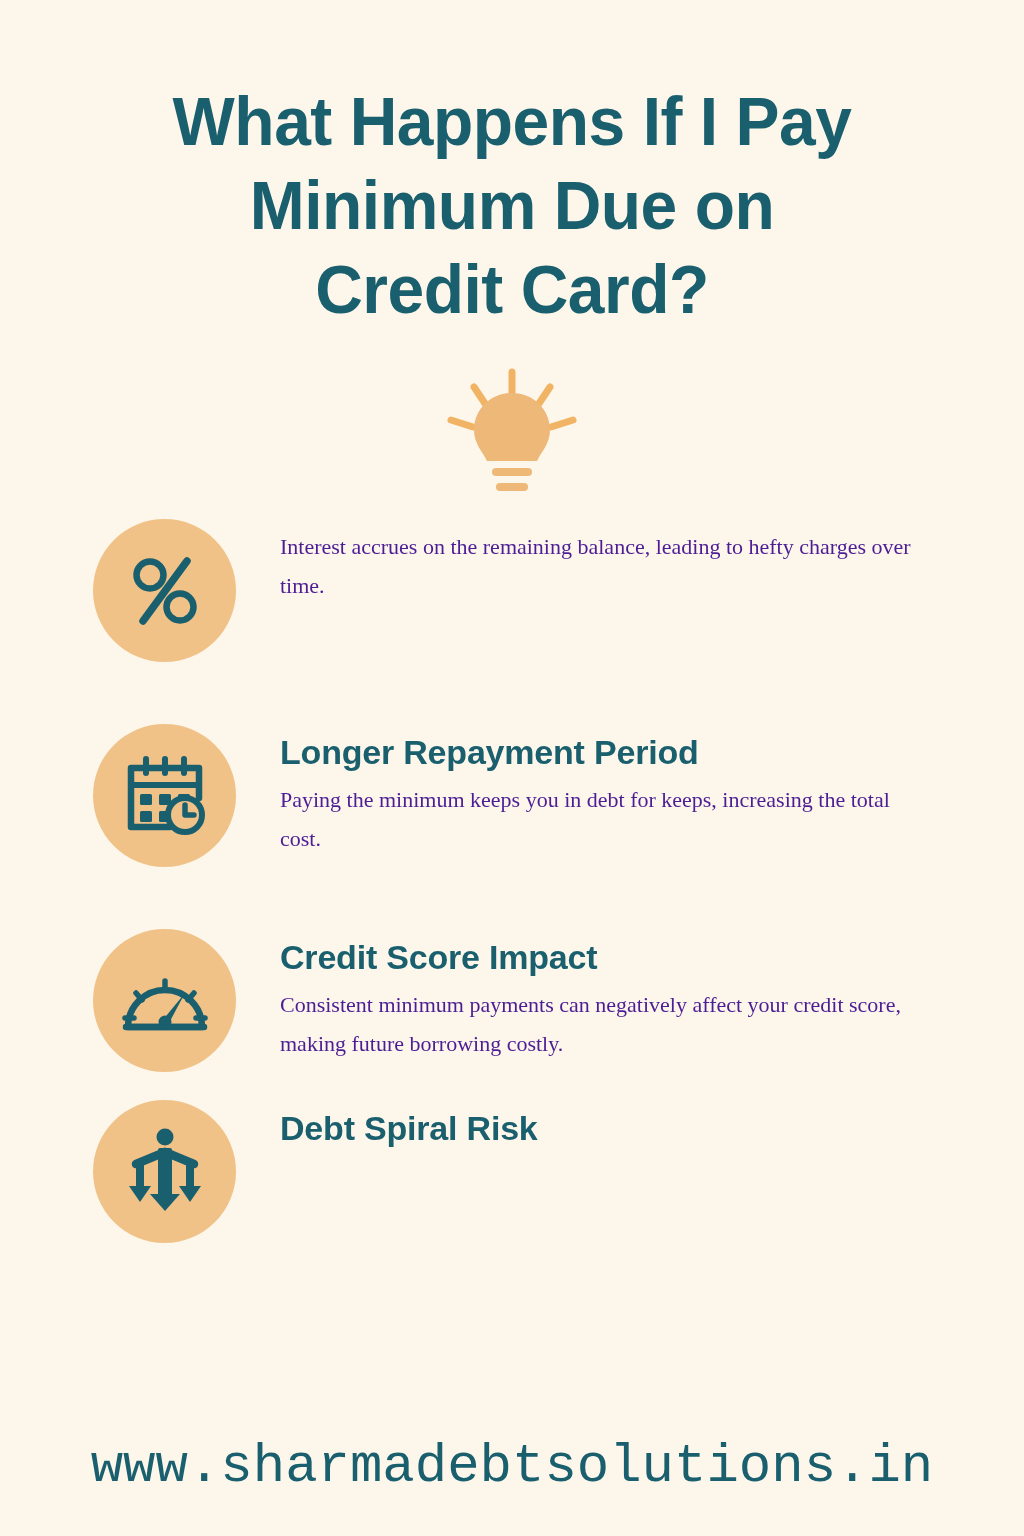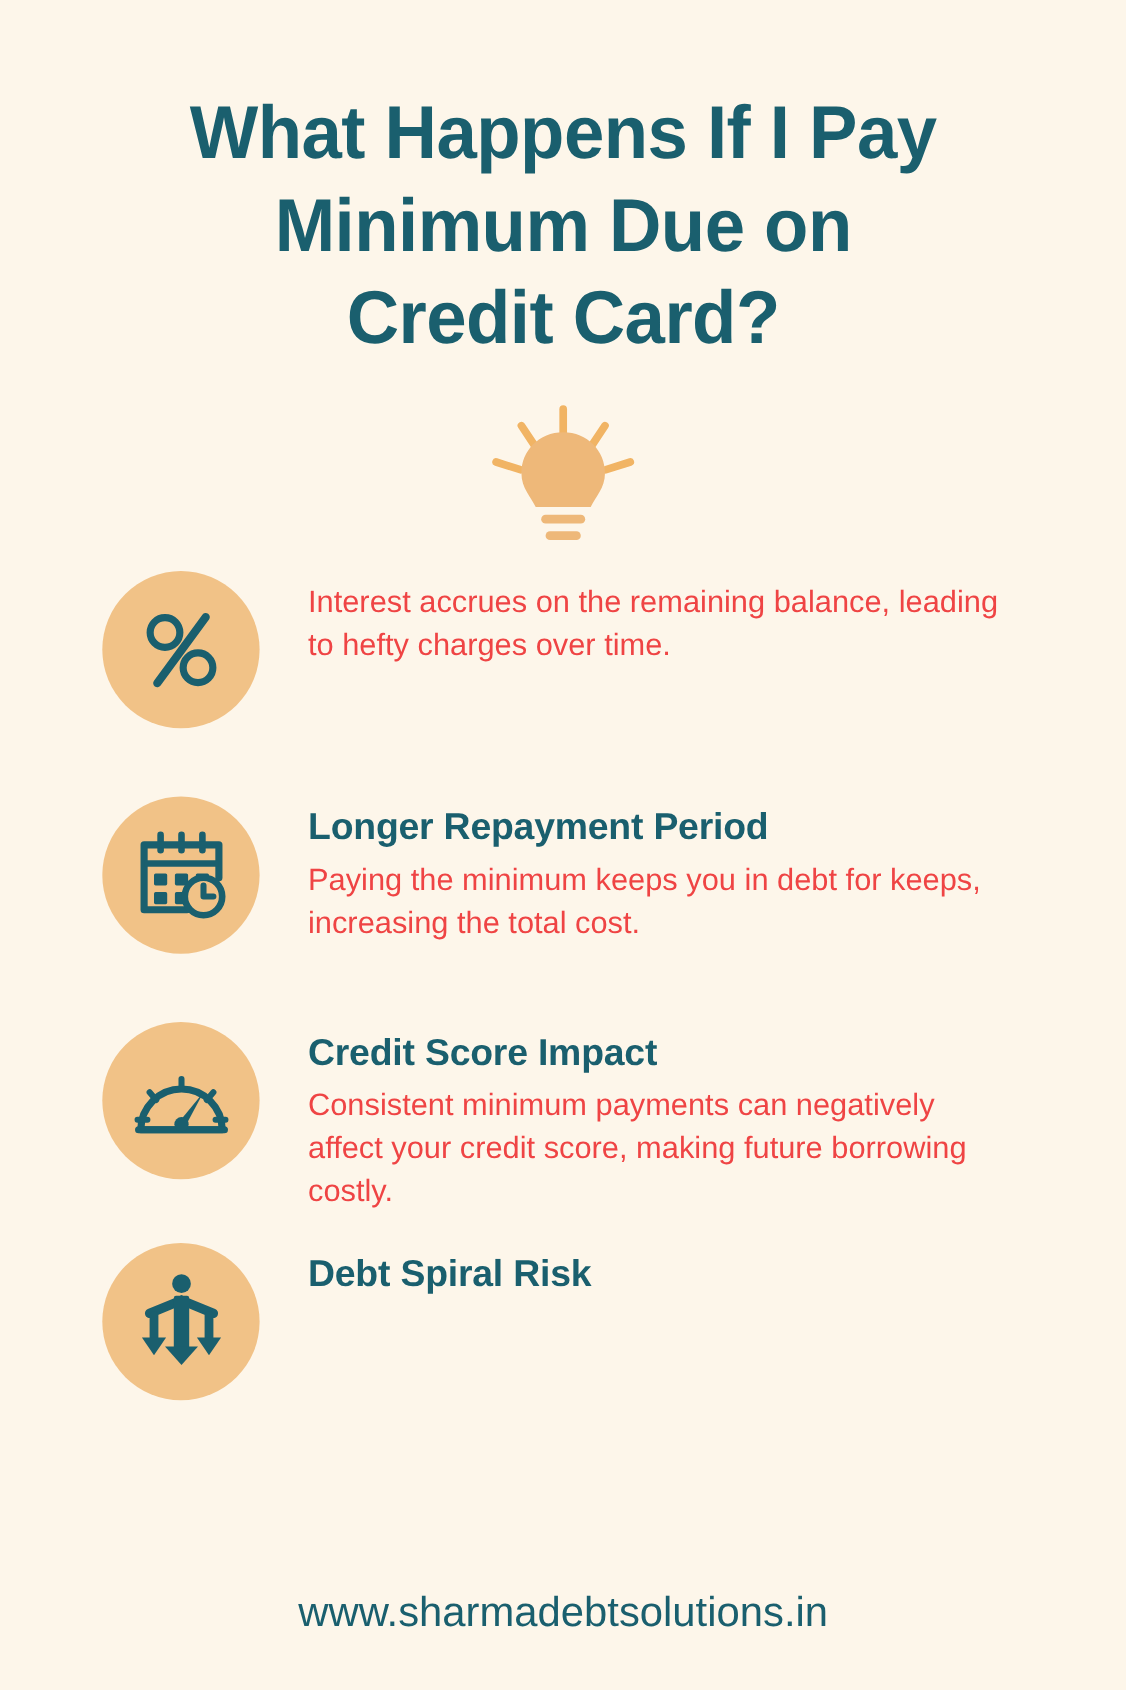--- a/index.html
+++ b/index.html
@@ -82,24 +82,24 @@
   .row-title {
     color: #1a5f6e;
     font-family: "Liberation Sans Narrow", "Liberation Sans", sans-serif;
     font-weight: bold;
     font-size: 34px;
     line-height: 40px;
     margin: 0 0 8px 0;
     letter-spacing: -0.2px;
   }
   .row-desc {
-    color: #ef4444;
-    font-family: Liberation Sans, sans-serif;
+    color: #4c1d95;
+    font-family: Liberation Serif, serif;
     font-weight: normal;
-    font-size: 28px;
+    font-size: 22px;
     line-height: 39px;
     margin: 0;
     max-width: 640px;
   }
 
   
   .row-1 { margin-bottom: 62px; }
   .row-2 { margin-bottom: 62px; }
   .row-3 { margin-bottom: 28px; }
 
@@ -109,22 +109,22 @@
     left: 0;
     right: 0;
     bottom: 0;
     height: 140px;
     display: flex;
     align-items: center;
     justify-content: center;
   }
   .footer-url {
     color: #1a5f6e;
-    font-family: Liberation Sans, sans-serif;
-    font-size: 38px;
+    font-family: Liberation Mono, monospace;
+    font-size: 54px;
     letter-spacing: 0px;
     white-space: nowrap;
   }
 
   svg { display: block; }
 </style>
 </head>
 <body>
 
 <div class="page">

